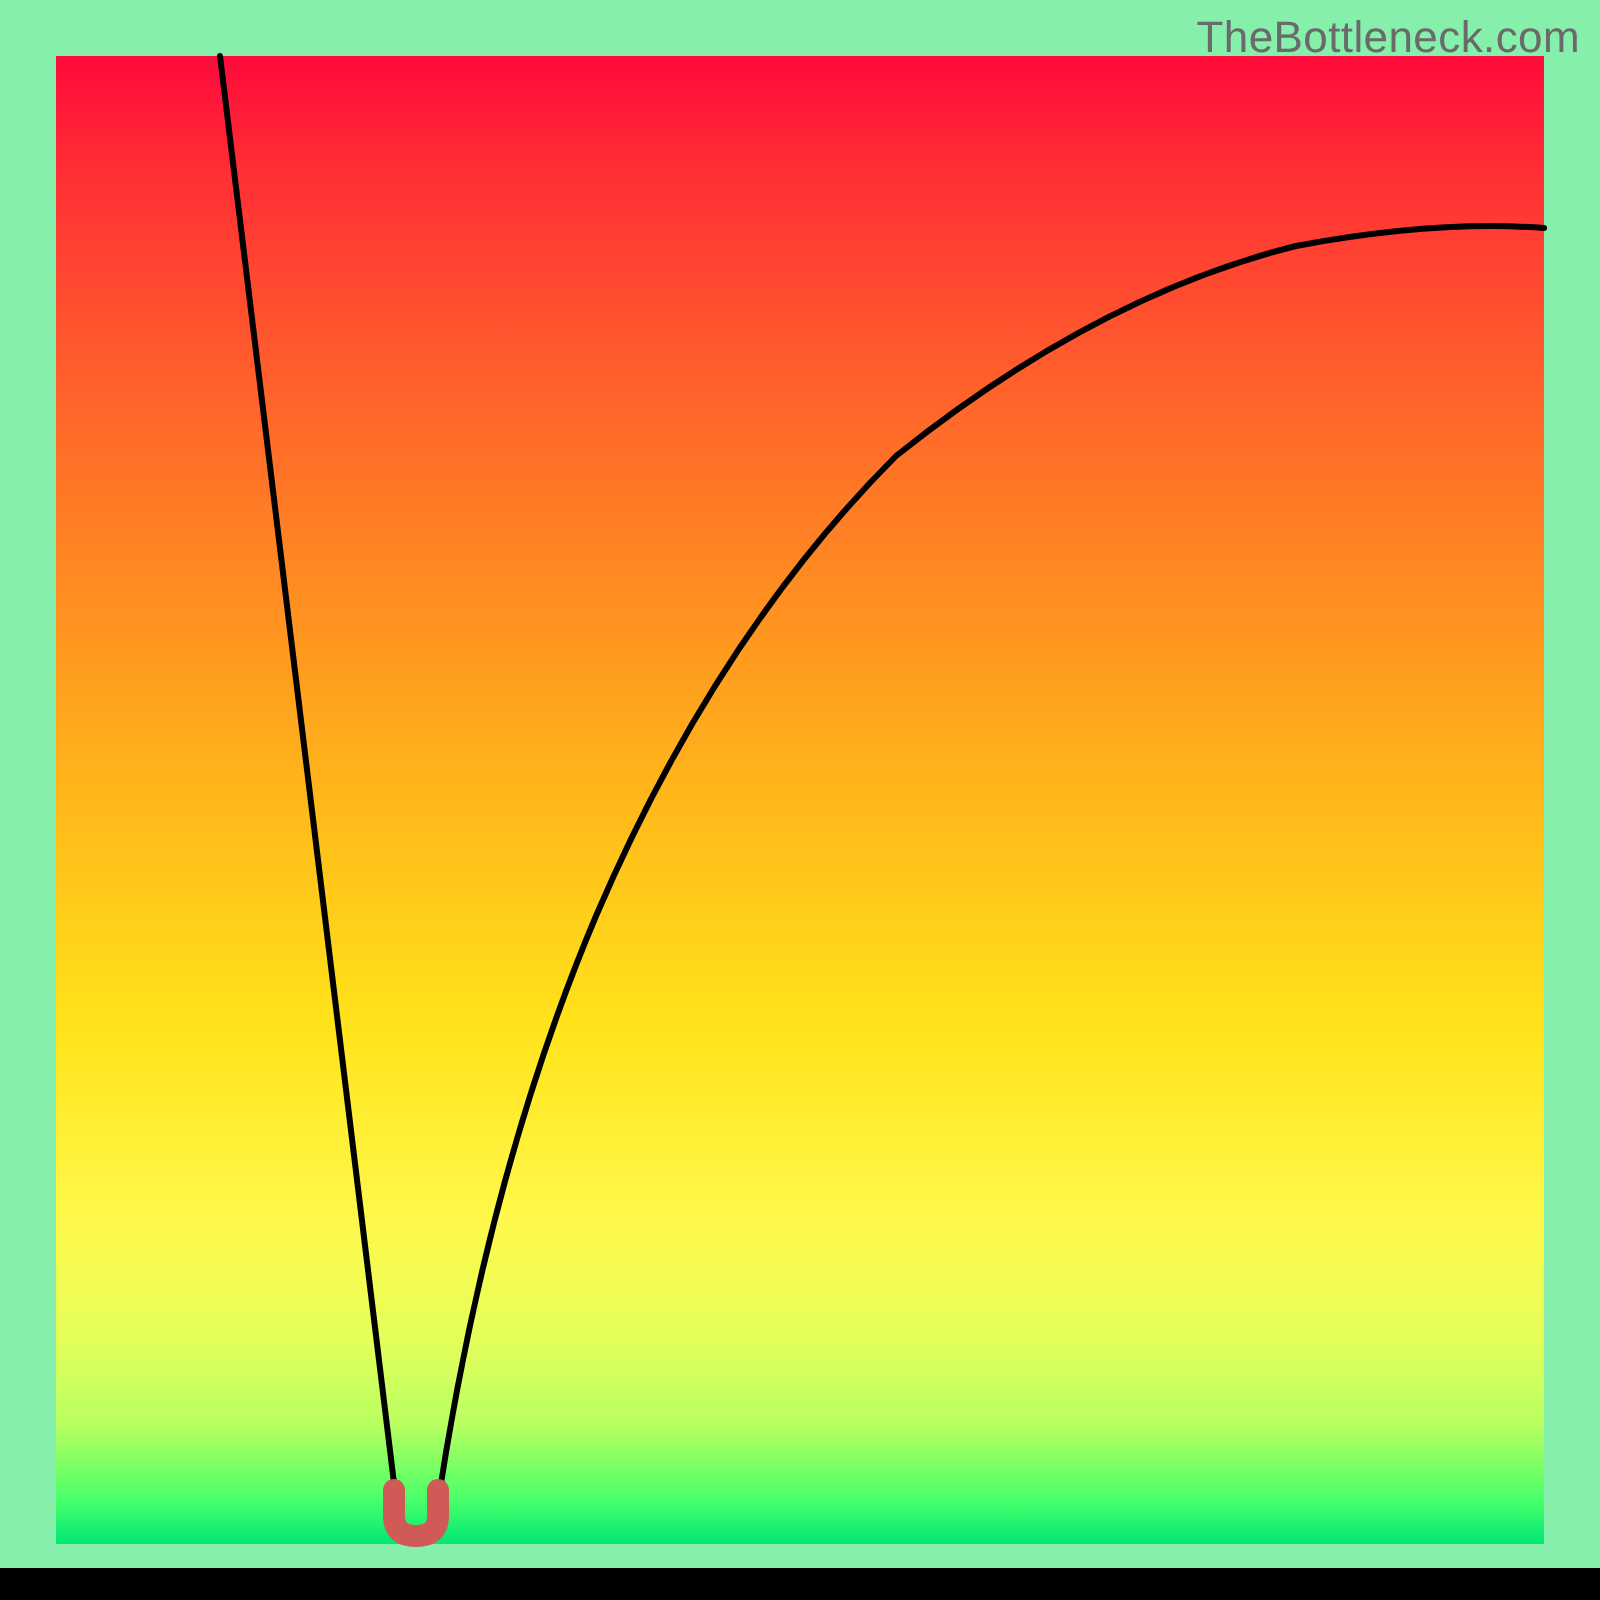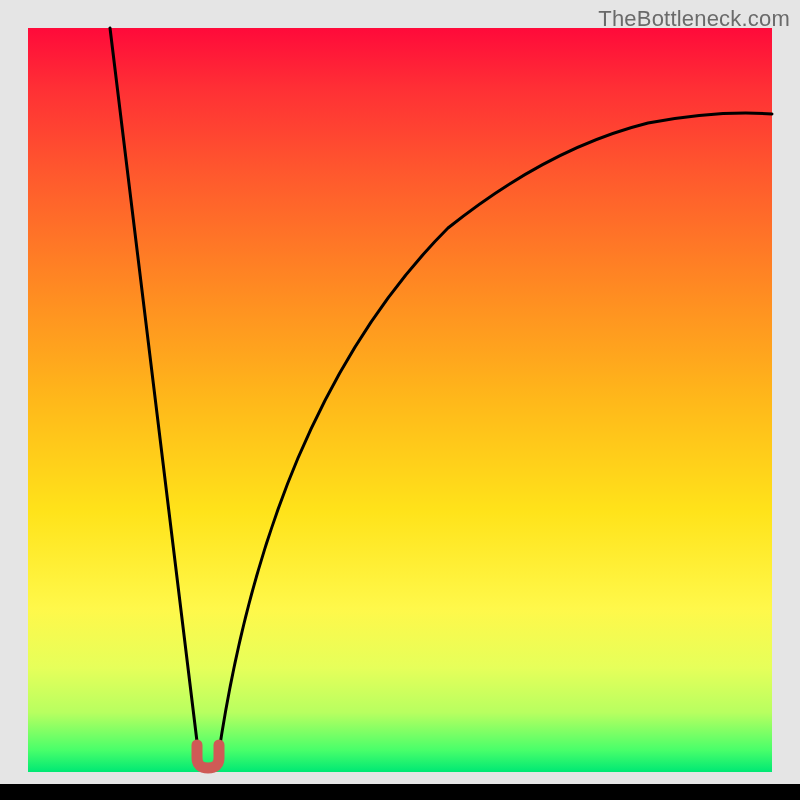--- a/index.html
+++ b/index.html
@@ -7,21 +7,21 @@
     padding: 0;
     background: #000;
     width: 800px;
     height: 800px;
     overflow: hidden;
     font-family: Arial, Helvetica, sans-serif;
   }
   .outer {
     width: 800px;
     height: 784px;
-    background: #e5e5e5;
+    background: #86efac;
     position: relative;
   }
   .plot {
     position: absolute;
     left: 28px;
     top: 28px;
     width: 744px;
     height: 744px;
     background: linear-gradient(to bottom,
       #ff0a3a 0%,

